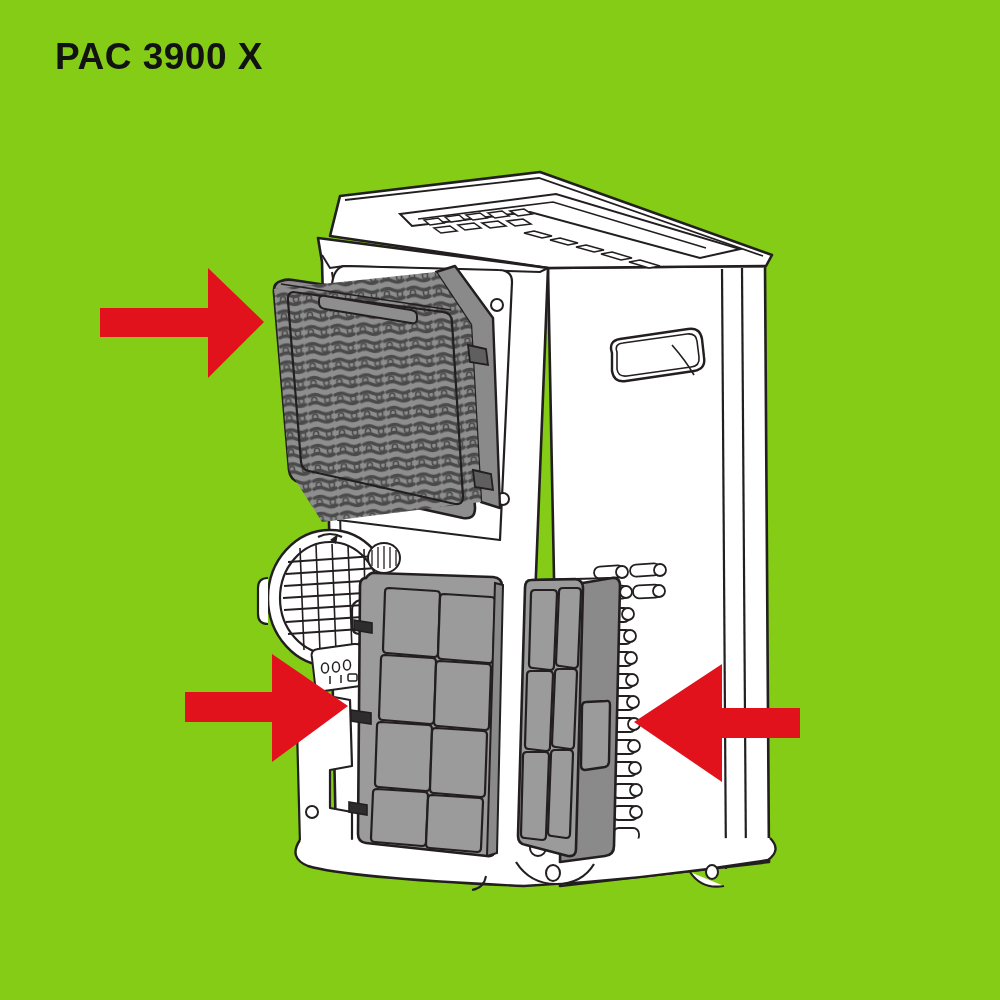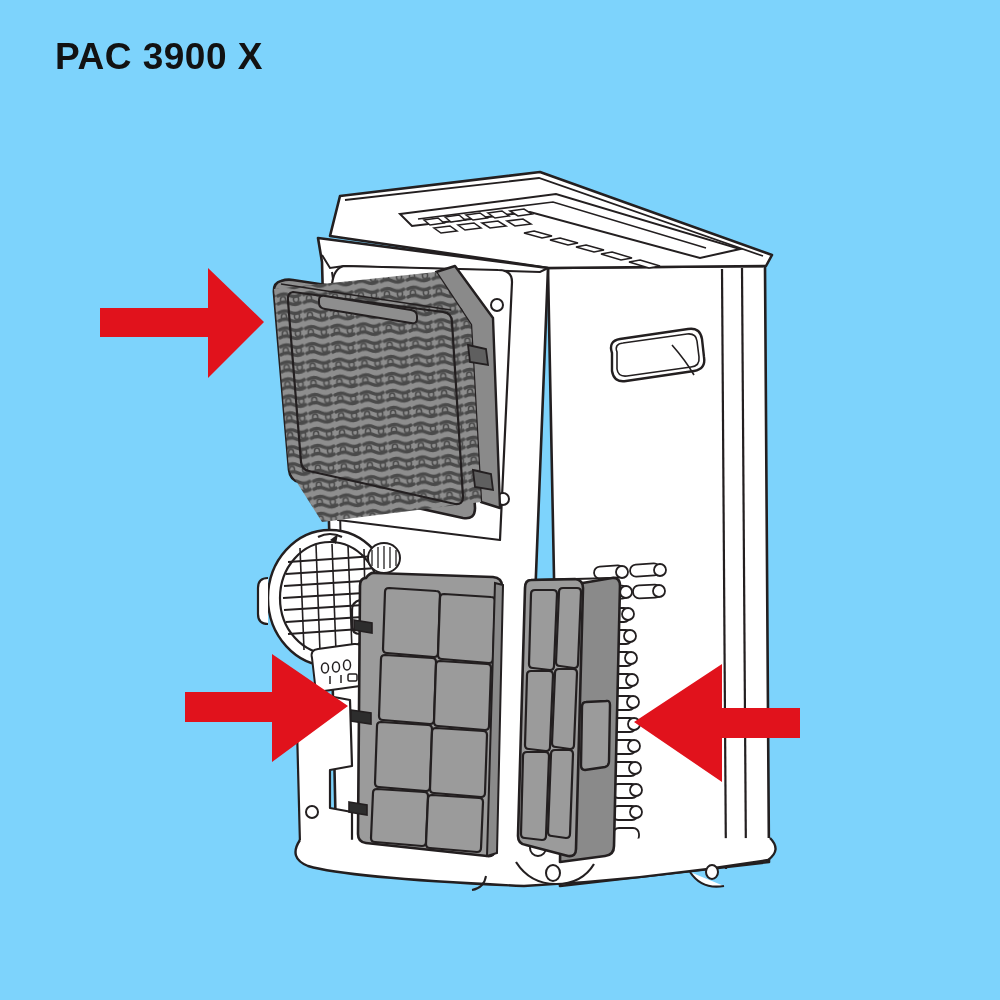--- a/index.html
+++ b/index.html
@@ -37,21 +37,21 @@
     left: 0;
     top: 0;
     width: 1000px;
     height: 1000px;
   }
   svg { display: block; }
 </style>
 </head>
 <body style="background: rgb(255, 255, 255);">
 
-<div id="page" style="background: #7dd3fc;">
+<div id="page" style="background: #84cc16;">
 
   <div id="title" style="color: rgb(18, 18, 18);">PAC 3900 X</div>
 
   <svg id="illustration" viewBox="0 0 1000 1000" width="1000" height="1000" xmlns="http://www.w3.org/2000/svg">
     <defs>
 
       <pattern id="grillePattern" width="26" height="17" patternUnits="userSpaceOnUse" patternTransform="rotate(-3)">
         <rect width="26" height="17" fill="#8e8e8e"></rect>
         <path d="M2 4 q6 -3 11 0 q6 3 11 0" fill="none" stroke="#4a4a4a" stroke-width="3.4" stroke-linecap="round"></path>
         <path d="M2 12 q6 -3 11 0 q6 3 11 0" fill="none" stroke="#4a4a4a" stroke-width="3.4" stroke-linecap="round"></path>

